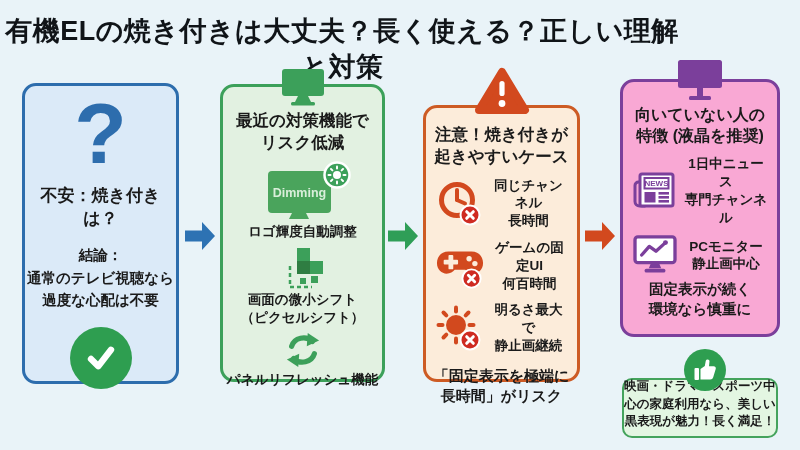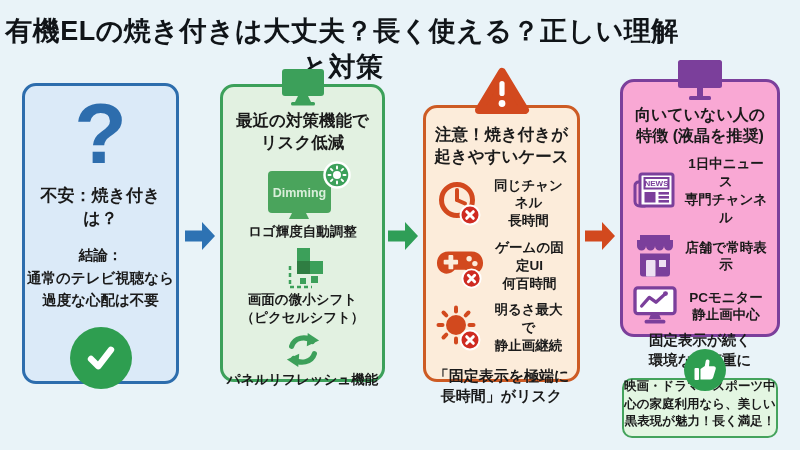--- a/index.html
+++ b/index.html
@@ -266,34 +266,20 @@
         <rect x="25.5" y="25" width="10.5" height="2.6" fill="#7b3f9b"></rect>
         <rect x="25.5" y="29" width="10.5" height="2.6" fill="#7b3f9b"></rect>
       </svg>
     </span>
     <span class="row-text">
       <div>1日中ニュース</div>
       <div>専門チャンネル</div>
     </span>
   </div>
 
-  <div class="item-row">
-    <span>
-      <svg width="44" height="42" viewBox="0 0 44 42">
-        <rect x="7" y="0" width="30" height="5" fill="#7b3f9b"></rect>
-        <path d="M4 5 h36 v6 a4.5 4.5 0 0 1 -9 0 a4.5 4.5 0 0 1 -9 0 a4.5 4.5 0 0 1 -9 0 a4.5 4.5 0 0 1 -9 0 z" fill="#7b3f9b"></path>
-        <path d="M7 18.5 h30 v20 a3 3 0 0 1 -3 3 h-24 a3 3 0 0 1 -3 -3 z" fill="#7b3f9b"></path>
-        <rect x="13" y="25" width="9.5" height="16.5" rx="1" fill="#eee0f2"></rect>
-        <rect x="26" y="25" width="7" height="7" fill="#eee0f2"></rect>
-      </svg>
-    </span>
-    <span class="row-text">
-      <div>店舗で常時表示</div>
-    </span>
-  </div>
 
   <div class="item-row">
     <span>
       <svg width="44" height="40" viewBox="0 0 46 42">
         <rect x="2" y="2" width="42" height="27" rx="3" fill="#ffffff" stroke="#7b3f9b" stroke-width="3.5"></rect>
         <polyline points="9,21 17,12 24,17 34,8" fill="none" stroke="#7b3f9b" stroke-width="3.5" stroke-linecap="round" stroke-linejoin="round"></polyline>
         <circle cx="34" cy="8" r="2.6" fill="#7b3f9b"></circle>
         <path d="M19 29 h8 l2.5 6 h-13 z" fill="#7b3f9b"></path>
         <rect x="12" y="35.5" width="22" height="4" rx="2" fill="#7b3f9b"></rect>
       </svg>

